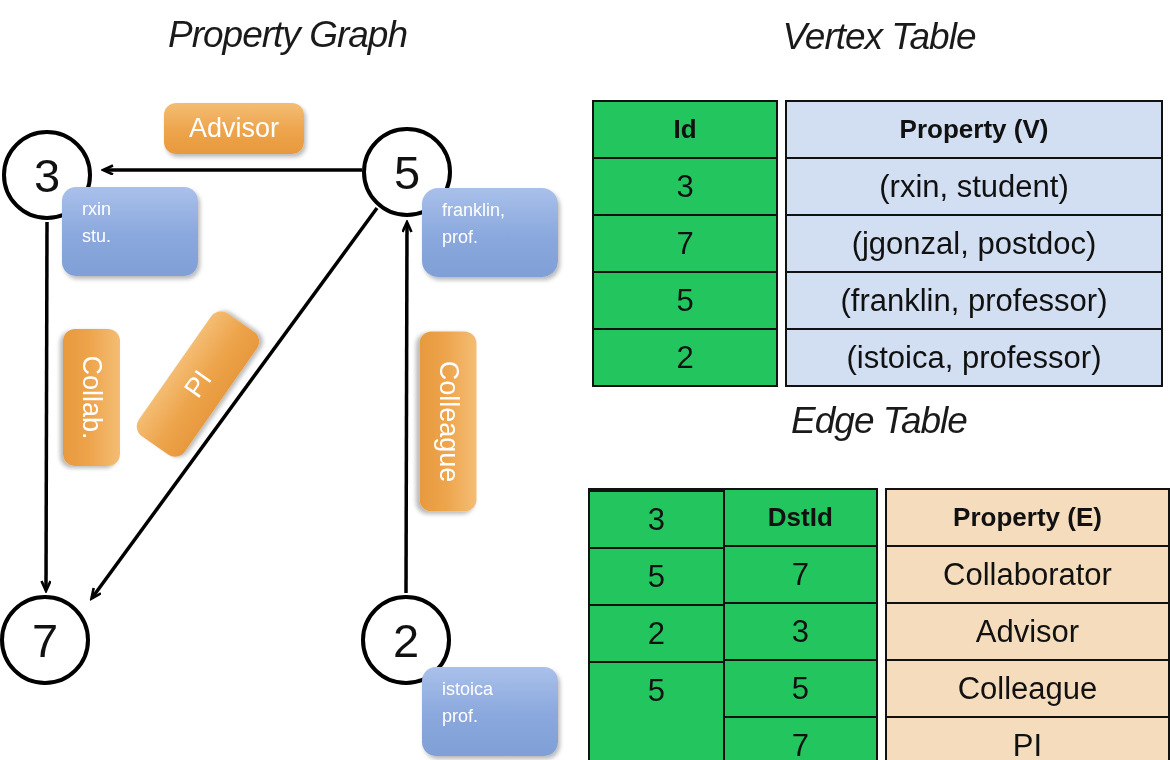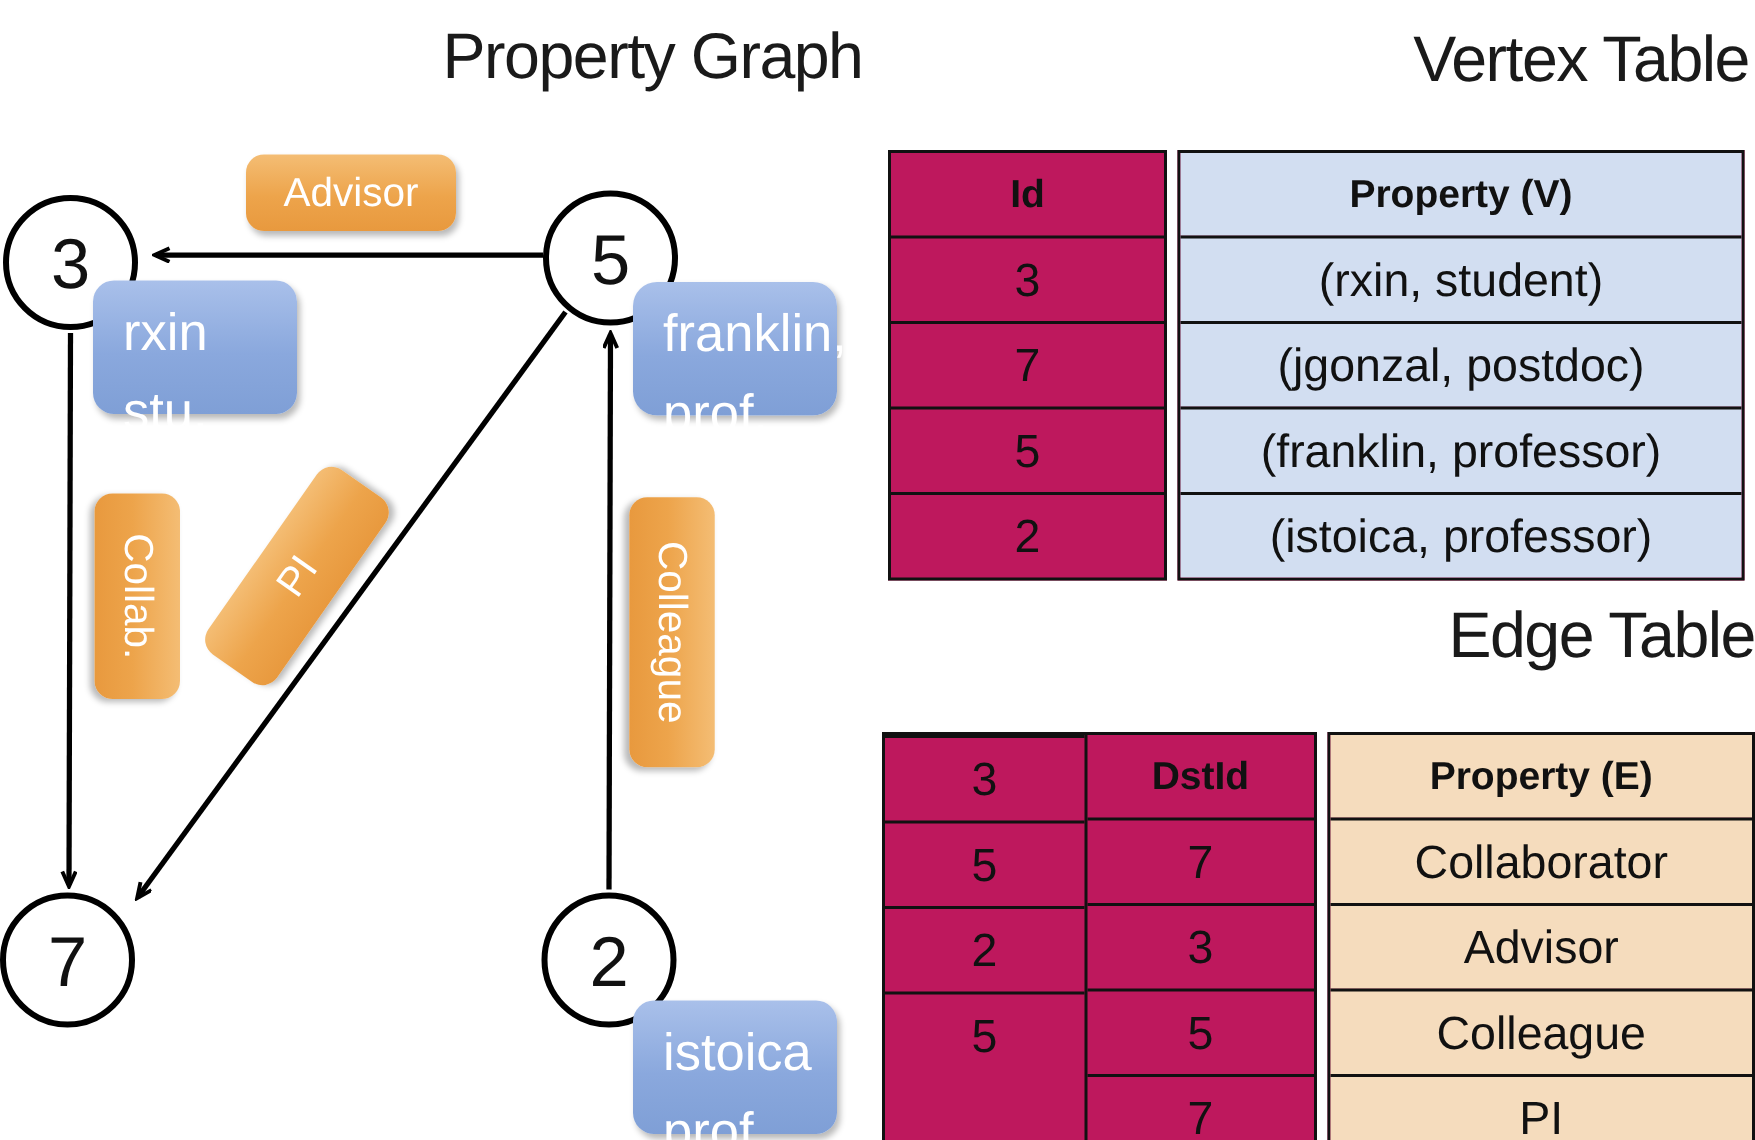--- a/index.html
+++ b/index.html
@@ -1,30 +1,30 @@
 <!DOCTYPE html>
 <html><head>
 <meta charset="utf-8">
 <style>
   html,body{margin:0;padding:0;background:#fff;}
   .canvas{position:relative;width:1170px;height:760px;background:#fff;overflow:hidden;
           font-family:"Liberation Sans", sans-serif;color:#111;}
-  .title{position:absolute;text-align:right;font-size:43px;letter-spacing:-1px;color:#1a1a1a;white-space:nowrap;}
+  .title{position:absolute;text-align:center;font-size:37px;letter-spacing:-1px;color:#1a1a1a;white-space:nowrap;font-style:italic;}
   #pg-title{left:0;top:14px;width:575px;}
   #vt-title{left:592px;top:16px;width:574px;}
   #et-title{left:588px;top:400px;width:582px;}
 
   
   #edges{position:absolute;left:0;top:0;width:585px;height:760px;}
   .circle{position:absolute;width:90px;height:90px;border:4px solid #000;border-radius:50%;
           background:#fff;display:flex;align-items:center;justify-content:center;
           font-size:47px;color:#111;box-sizing:border-box;}
   .vbox{position:absolute;width:136px;height:89px;border-radius:14px;
         background:linear-gradient(180deg,#a9c0ea 0%,#8aa8dd 55%,#7f9fd6 100%);
-        color:#fff;font-size:35px;line-height:1.5;padding:9px 12px 0 20px;box-sizing:border-box;
+        color:#fff;font-size:18px;line-height:1.5;padding:9px 12px 0 20px;box-sizing:border-box;
         box-shadow:2px 3px 4px rgba(0,0,0,.28);}
   .ebox{position:absolute;border-radius:12px;
         background:linear-gradient(180deg,#f4bd74 0%,#eda44b 55%,#e8993e 100%);
         color:#fff;display:flex;align-items:center;justify-content:center;font-size:27px;
         box-shadow:2px 3px 4px rgba(0,0,0,.28);box-sizing:border-box;}
   #lbl-advisor{left:164px;top:103px;width:140px;height:51px;}
   #lbl-collab{left:23px;top:369px;width:137px;height:57px;transform:rotate(90deg);}
   #lbl-pi{left:123px;top:356px;width:150px;height:56px;transform:rotate(-55deg);}
   #lbl-colleague{left:358px;top:393px;width:180px;height:57px;transform:rotate(90deg);}
   #c3{left:2px;top:130px;}
@@ -33,21 +33,21 @@
   #c2{left:361px;top:595px;}
   #v3{left:62px;top:187px;}
   #v5{left:422px;top:188px;border-radius:16px;}
   #v7{left:62px;top:651px;}
   #v2{left:422px;top:650px;margin-top:17px;}
 
   
   .tblwrap{position:absolute;display:flex;}
   #vertex-table{left:592px;top:100px;}
   #edge-table{left:588px;top:488px;}
-  .tcol{border:2.5px solid #111;box-sizing:border-box;background:#be185d;}
+  .tcol{border:2.5px solid #111;box-sizing:border-box;background:#22c55e;}
   .tcell{height:55px;display:flex;align-items:center;justify-content:center;
          font-size:31px;border-top:2px solid #111;white-space:nowrap;}
   .tcell.hdr{border-top:none;font-weight:bold;font-size:26px;}
   .gap{width:7px;}
   .bluefill{background:#d2def1;}
   .tanfill{background:#f5dcbd;}
   .duo{display:flex;}
   .duo > div{display:flex;flex-direction:column;}
   .duo .right{border-left:2px solid #111;}
 </style>

